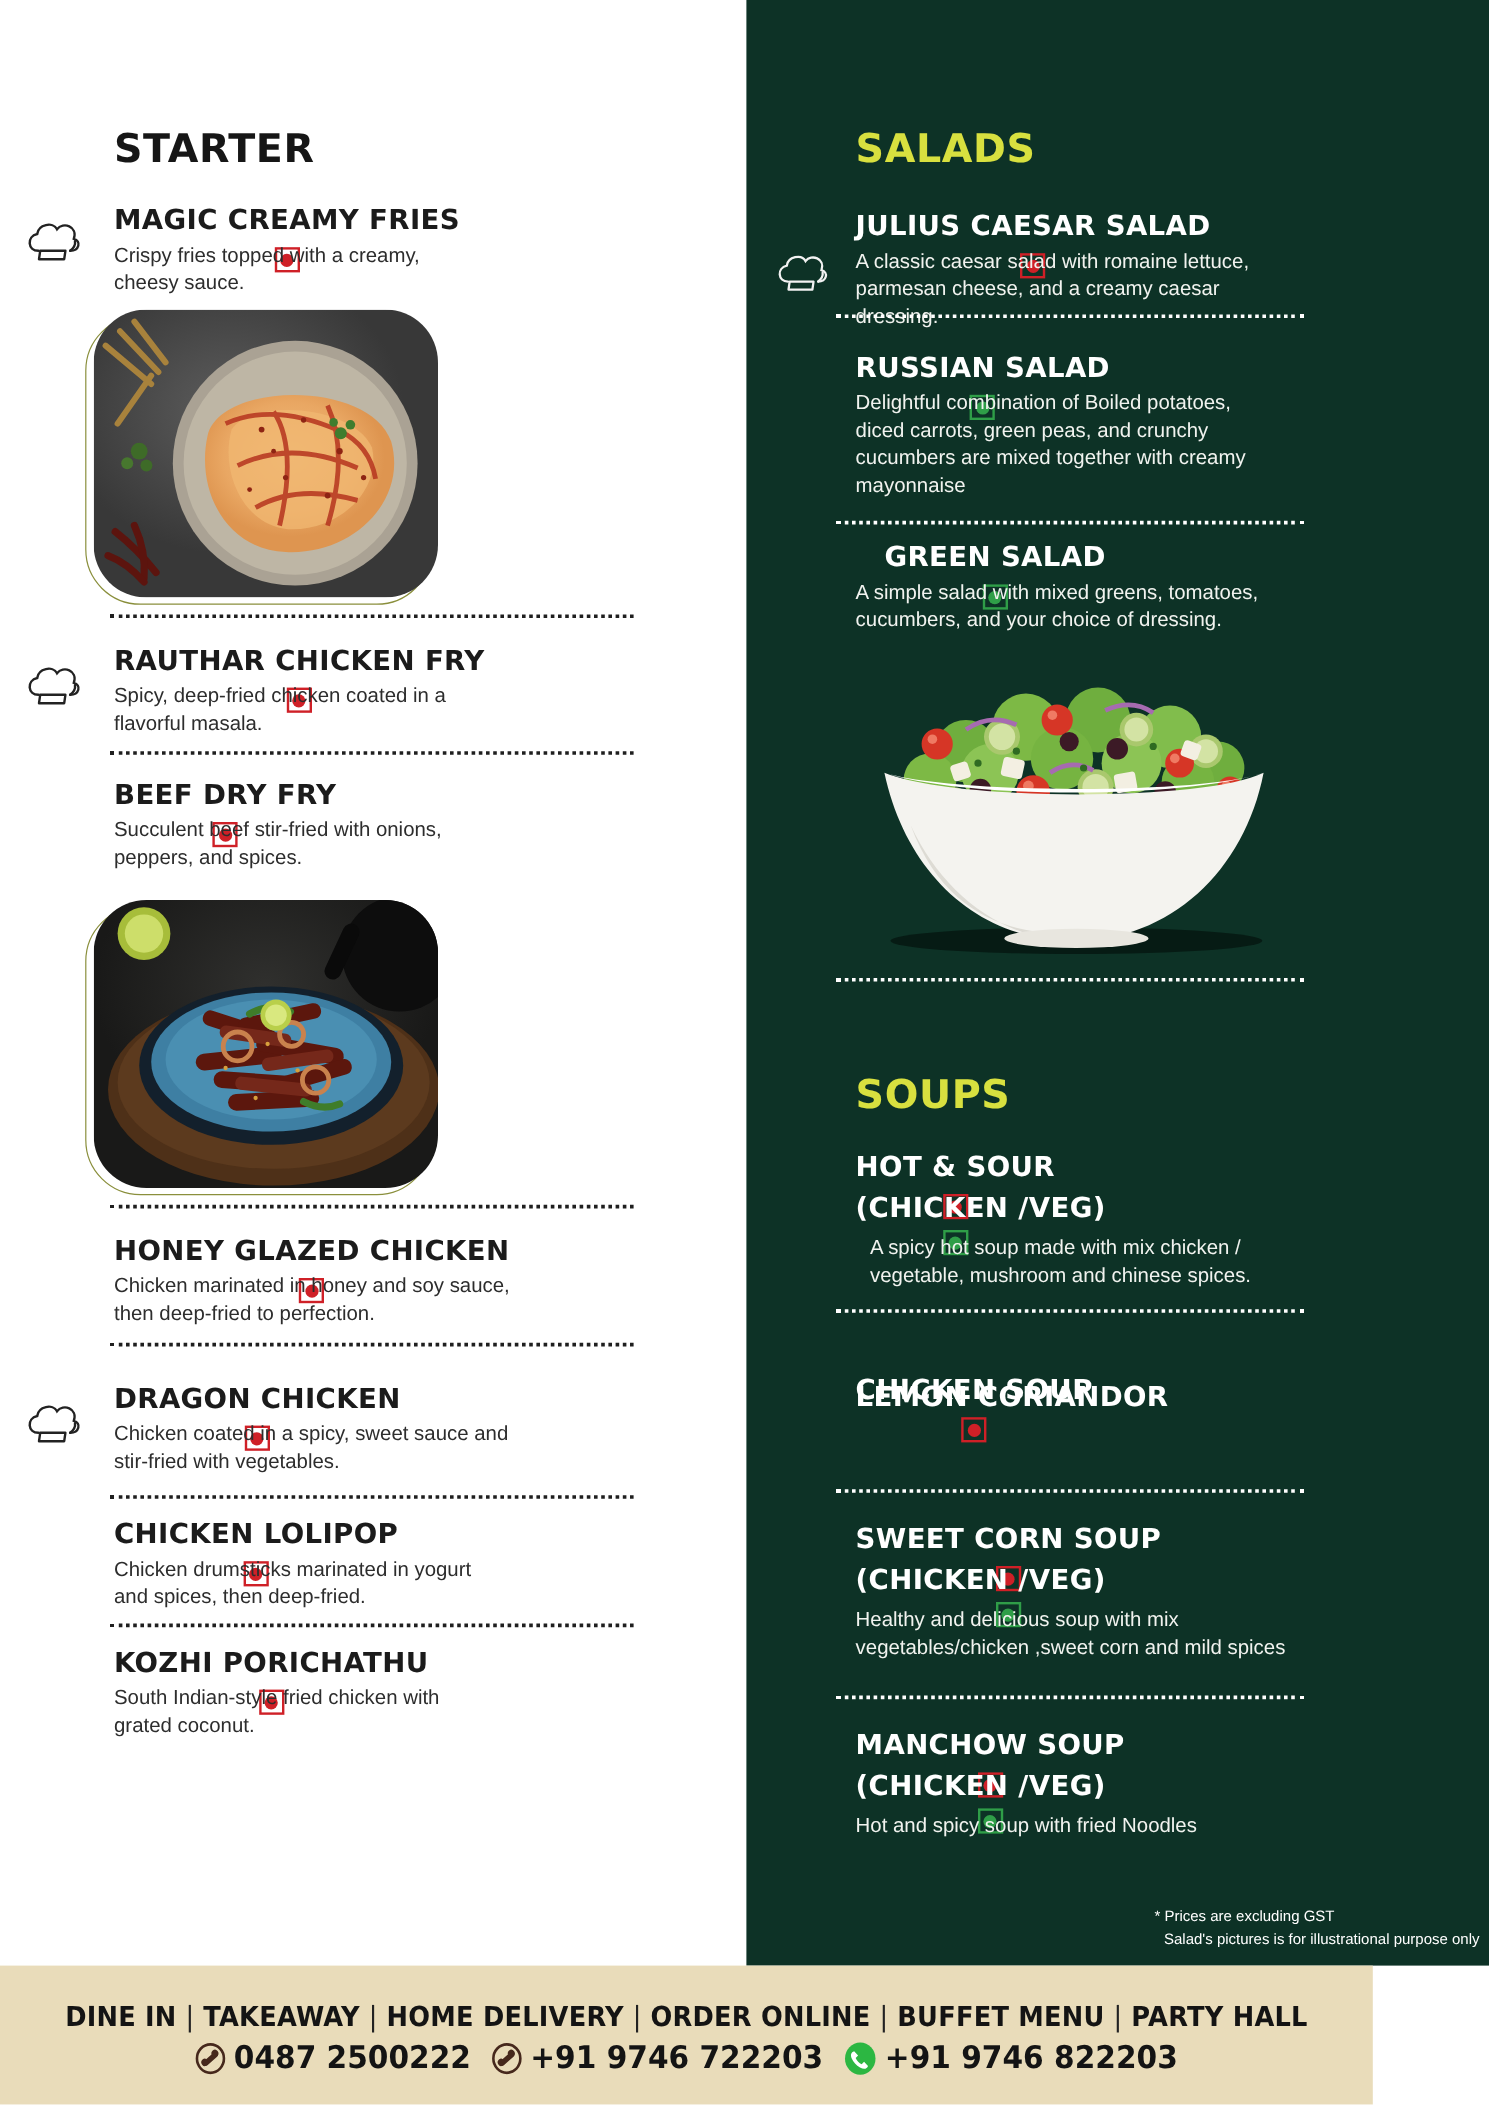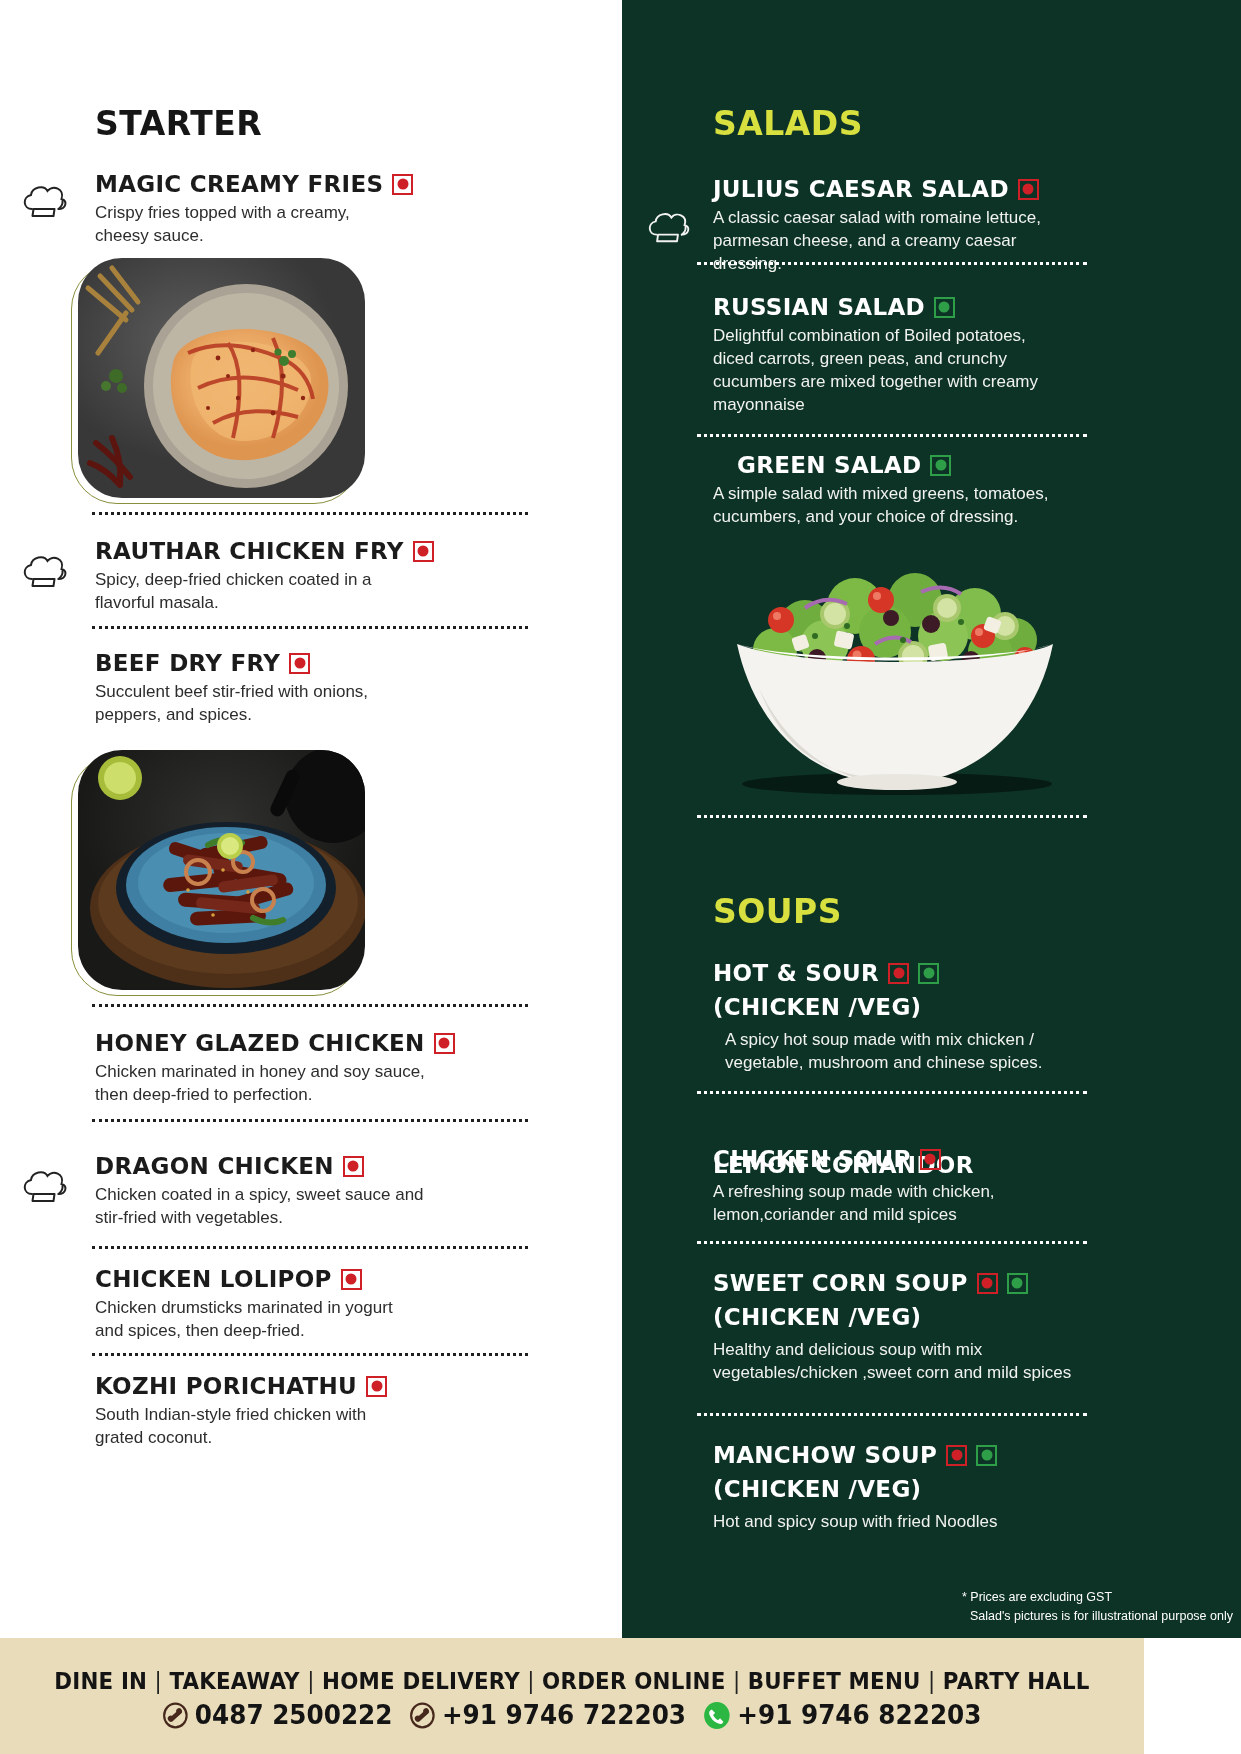--- a/index.html
+++ b/index.html
@@ -6,21 +6,21 @@
   html,body { width:1241px; }
   body { font-family:"DejaVu Sans","Liberation Sans",sans-serif; background:#ffffff; }
   .page { position:relative; width:1241px; height:1754px; background:#ffffff; overflow:hidden; }
 
   .green-panel { position:absolute; left:622px; top:0; width:619px; height:1638px; background:#0d3226; }
 
   .section-title { position:absolute; font-size:33px; font-weight:800; letter-spacing:.5px; color:#161616; }
   .section-title.on-green { color:#d8e03f; }
 
   .item-title { position:absolute; display:flex; align-items:center; gap:9px;
-                font-size:23px; font-weight:800; letter-spacing:.3px; color:#1b1b1b; white-space:nowrap; }
+                font-size:23px; font-weight:800; letter-spacing:.3px; color:#1b1b1b; white-space:nowrap;flex-direction:column; }
   .item-title.on-green { color:#ffffff; }
   .item-sub { position:absolute; font-size:23px; font-weight:700; letter-spacing:.3px; color:#ffffff; white-space:nowrap; }
   .item-desc { position:absolute; font-size:17px; line-height:23px; color:#2d2d2d; width:345px; font-family:"Liberation Sans",sans-serif; }
   .item-desc.on-green { color:#f1f3ef; width:368px; }
 
   .diet { display:inline-block; width:21px; height:21px; border:2.4px solid #cf2027; position:relative; flex:0 0 auto; }
   .diet::after { content:""; position:absolute; left:50%; top:50%; width:11px; height:11px; border-radius:50%;
                  background:#cf2027; transform:translate(-50%,-50%); }
   .diet.veg { border-color:#2f9e48; }
   .diet.veg::after { background:#2f9e48; }
@@ -385,21 +385,20 @@
 
   <div class="dots on-green" style="left:697px; top:1091px; width:390px;"></div>
 
   <div class="item-title on-green" style="left:713px; top:1152px;">
     <span>LEMON CORIANDOR</span>
   </div>
   <div class="item-title on-green" style="left:713px; top:1146px;">
     <span>CHICKEN SOUP</span>
     <span class="diet"></span>
   </div>
-  <div class="item-desc on-green" style="left:713px; top:1180px;">A refreshing soup made with chicken, lemon,coriander and mild spices</div>
 
   <div class="dots on-green" style="left:697px; top:1241px; width:390px;"></div>
 
   <div class="item-title on-green" style="left:713px; top:1270px;">
     <span>SWEET CORN SOUP</span>
     <span class="diet"></span>
     <span class="diet veg"></span>
   </div>
   <div class="item-sub" style="left:713px; top:1304px;">(CHICKEN /VEG)</div>
   <div class="item-desc on-green" style="left:713px; top:1338px;">Healthy and delicious soup with mix vegetables/chicken ,sweet corn and mild spices</div>

